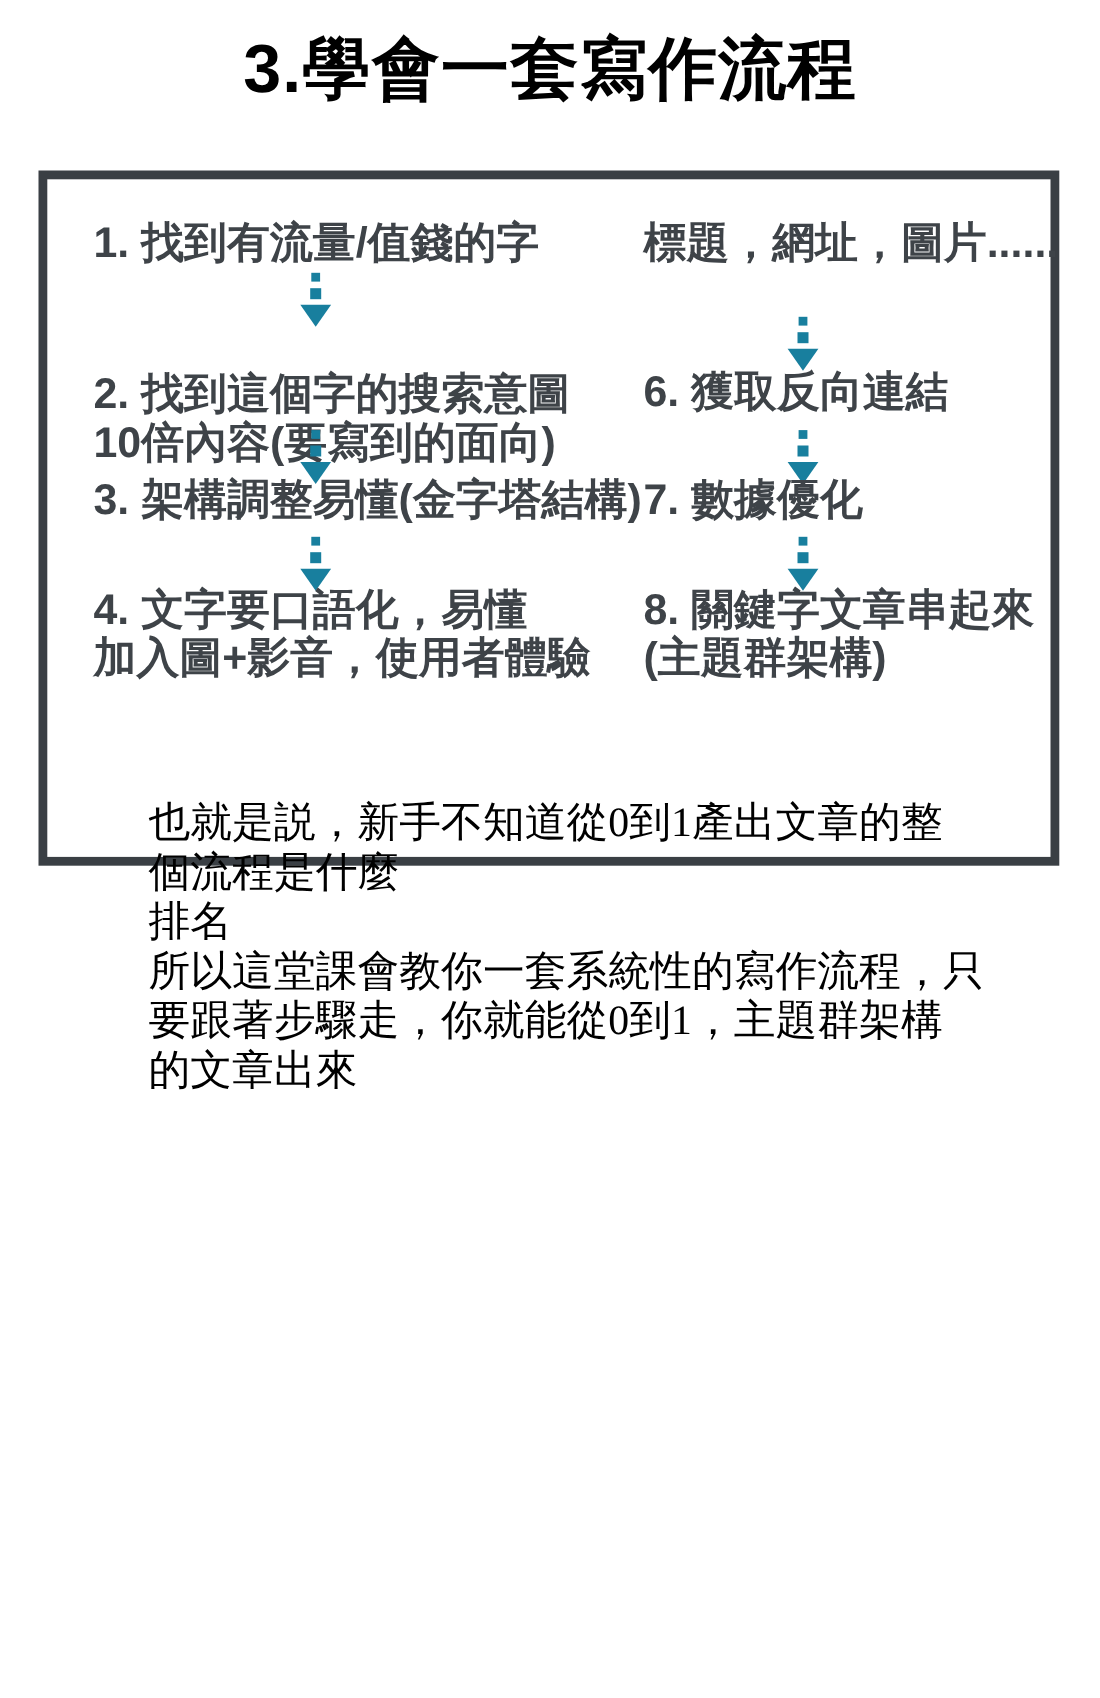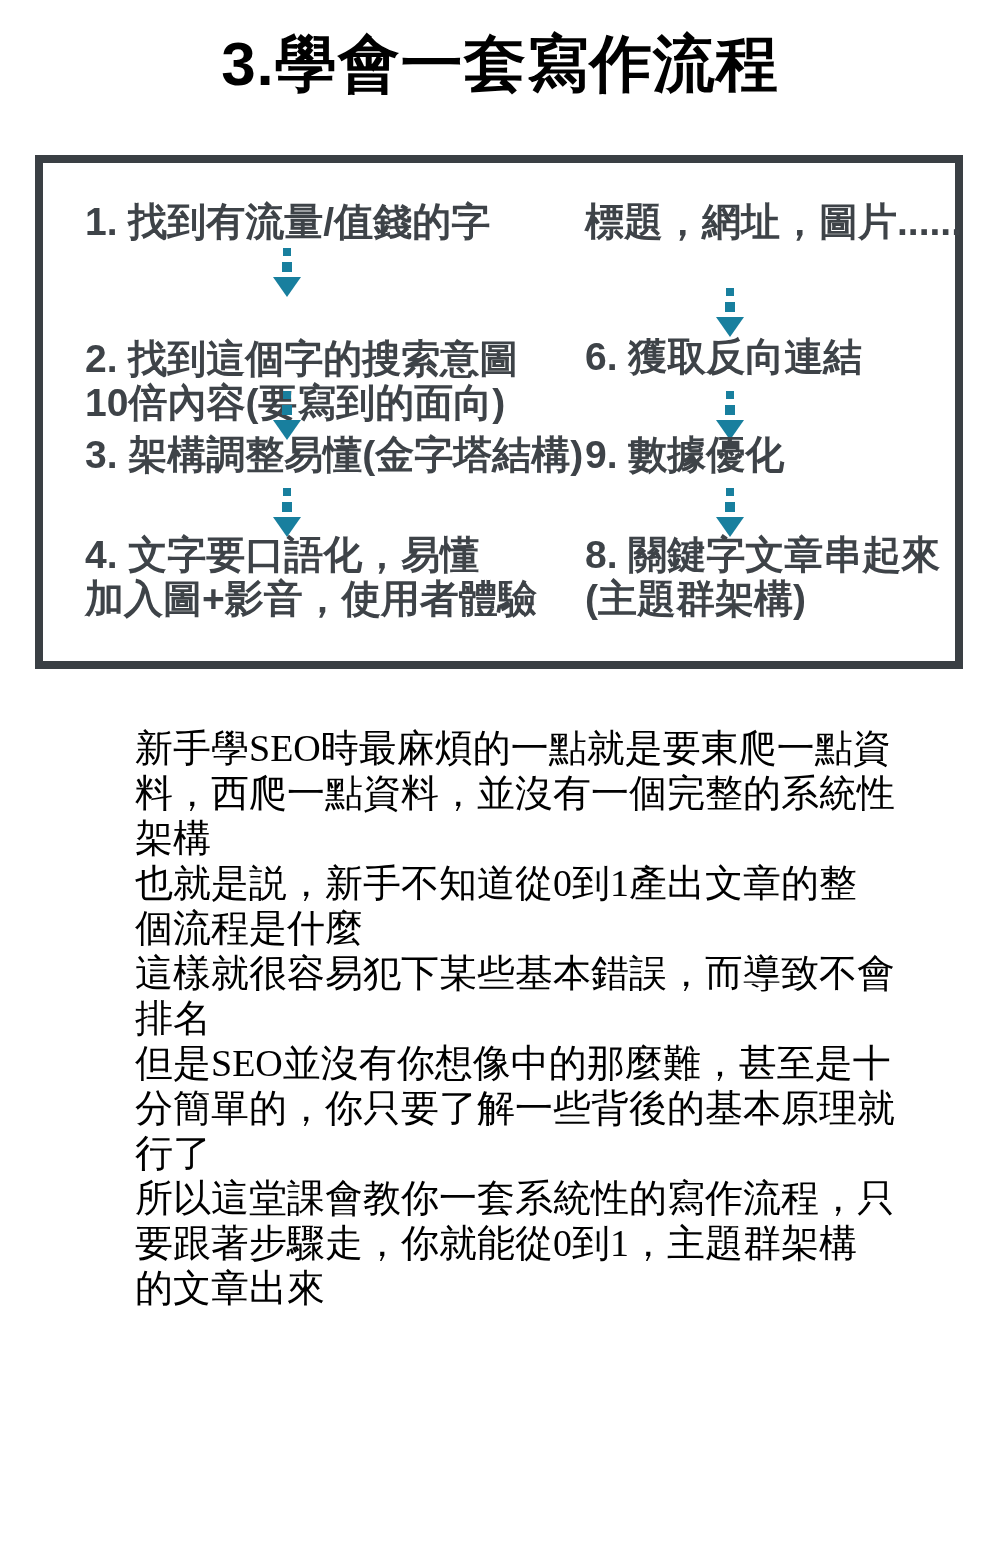--- a/index.html
+++ b/index.html
@@ -31,21 +31,21 @@
     color: var(--body-text, #000000);
     font-family: "Liberation Sans", "DejaVu Sans", sans-serif;
   }
 
   
   .flowbox {
     position: absolute;
     left: 35px;
     top: 155px;
     width: 928px;
-    height: 514px;
+    height: 632px;
     border: 8px solid var(--box-border, #3a3f44);
     box-sizing: border-box;
     background: var(--bg, #ffffff);
   }
   .step {
     position: absolute;
     color: var(--flow-text, #3e4348);
     font-weight: 700;
     font-size: 39px;
     line-height: 44px;
@@ -143,52 +143,41 @@
     </div>
     <div class="step" style="left:542px; top:172px;">
       <div class="sline">6. 獲取反向連結</div>
     </div>
     <div class="arrow" style="left:673px; top:228px;">
       <span class="dot1"></span>
         <span class="dot2"></span>
         <span class="tri"></span>
     </div>
     <div class="step" style="left:542px; top:270px;">
-      <div class="sline">9. 數據優化</div>
+      <div class="sline">7. 數據優化</div>
     </div>
     <div class="arrow" style="left:673px; top:325px;">
       <span class="dot1"></span>
         <span class="dot2"></span>
         <span class="tri"></span>
     </div>
     <div class="step" style="left:542px; top:370px;">
       <div class="sline">8. 關鍵字文章串起來</div>
       <div class="sline">(主題群架構)</div>
     </div>
 
   </div>
 
   <div class="bodytext">
     <div class="para">
-      <div class="bline">新手學SEO時最麻煩的一點就是要東爬一點資</div>
-      <div class="bline">料，西爬一點資料，並沒有一個完整的系統性</div>
-      <div class="bline">架構</div>
-    </div>
-    <div class="para">
       <div class="bline">也就是説，新手不知道從0到1產出文章的整</div>
       <div class="bline">個流程是什麼</div>
     </div>
     <div class="para">
-      <div class="bline">這樣就很容易犯下某些基本錯誤，而導致不會</div>
       <div class="bline">排名</div>
-    </div>
-    <div class="para">
-      <div class="bline">但是SEO並沒有你想像中的那麼難，甚至是十</div>
-      <div class="bline">分簡單的，你只要了解一些背後的基本原理就</div>
-      <div class="bline">行了</div>
     </div>
     <div class="para">
       <div class="bline">所以這堂課會教你一套系統性的寫作流程，只</div>
       <div class="bline">要跟著步驟走，你就能從0到1，主題群架構</div>
       <div class="bline">的文章出來</div>
     </div>
   </div>
 
 </div>
 

